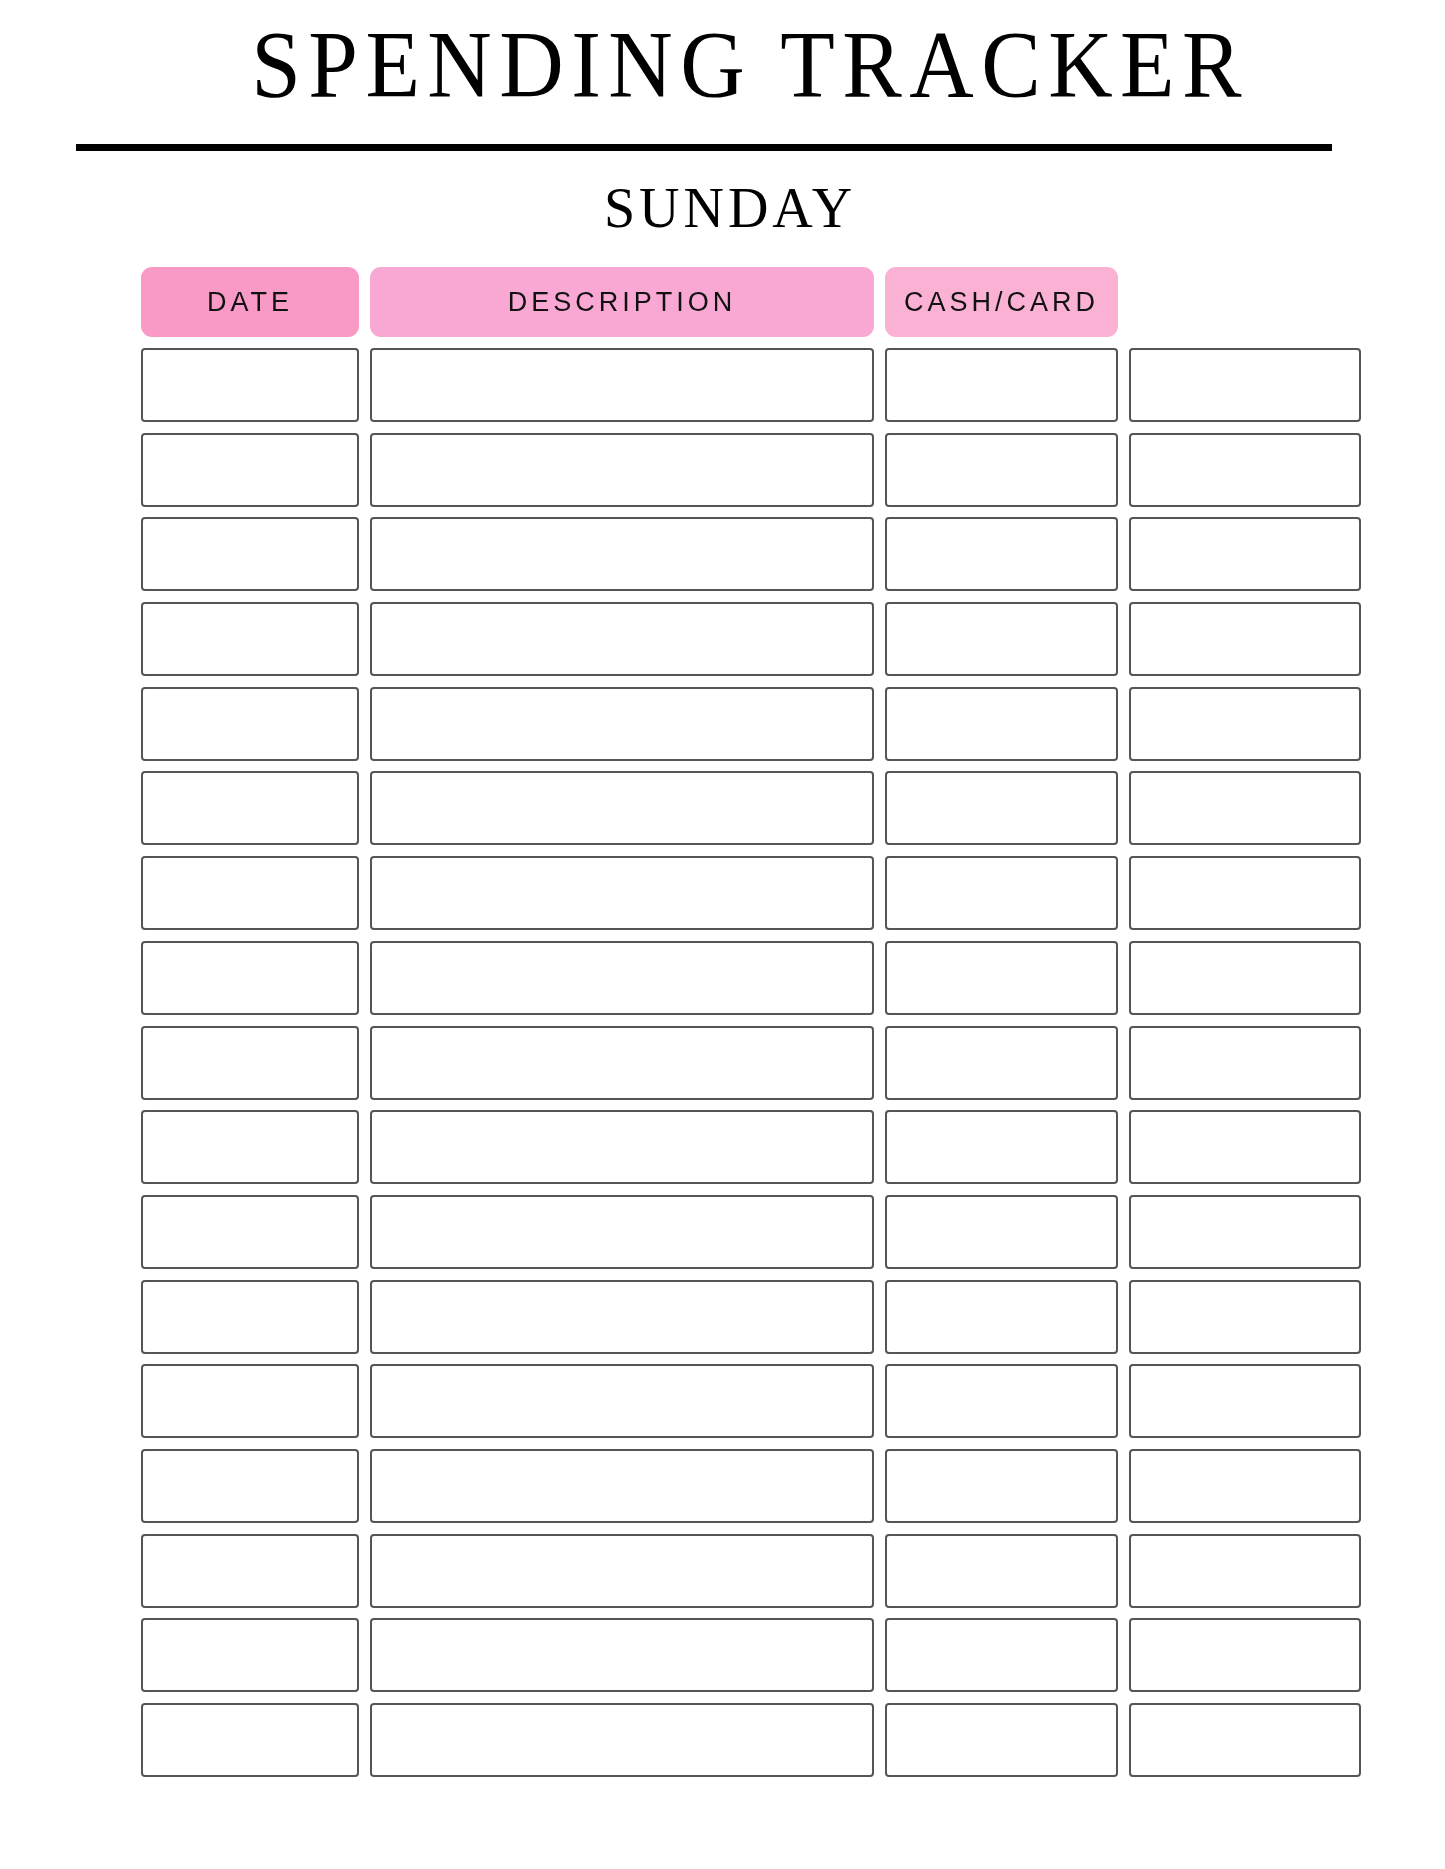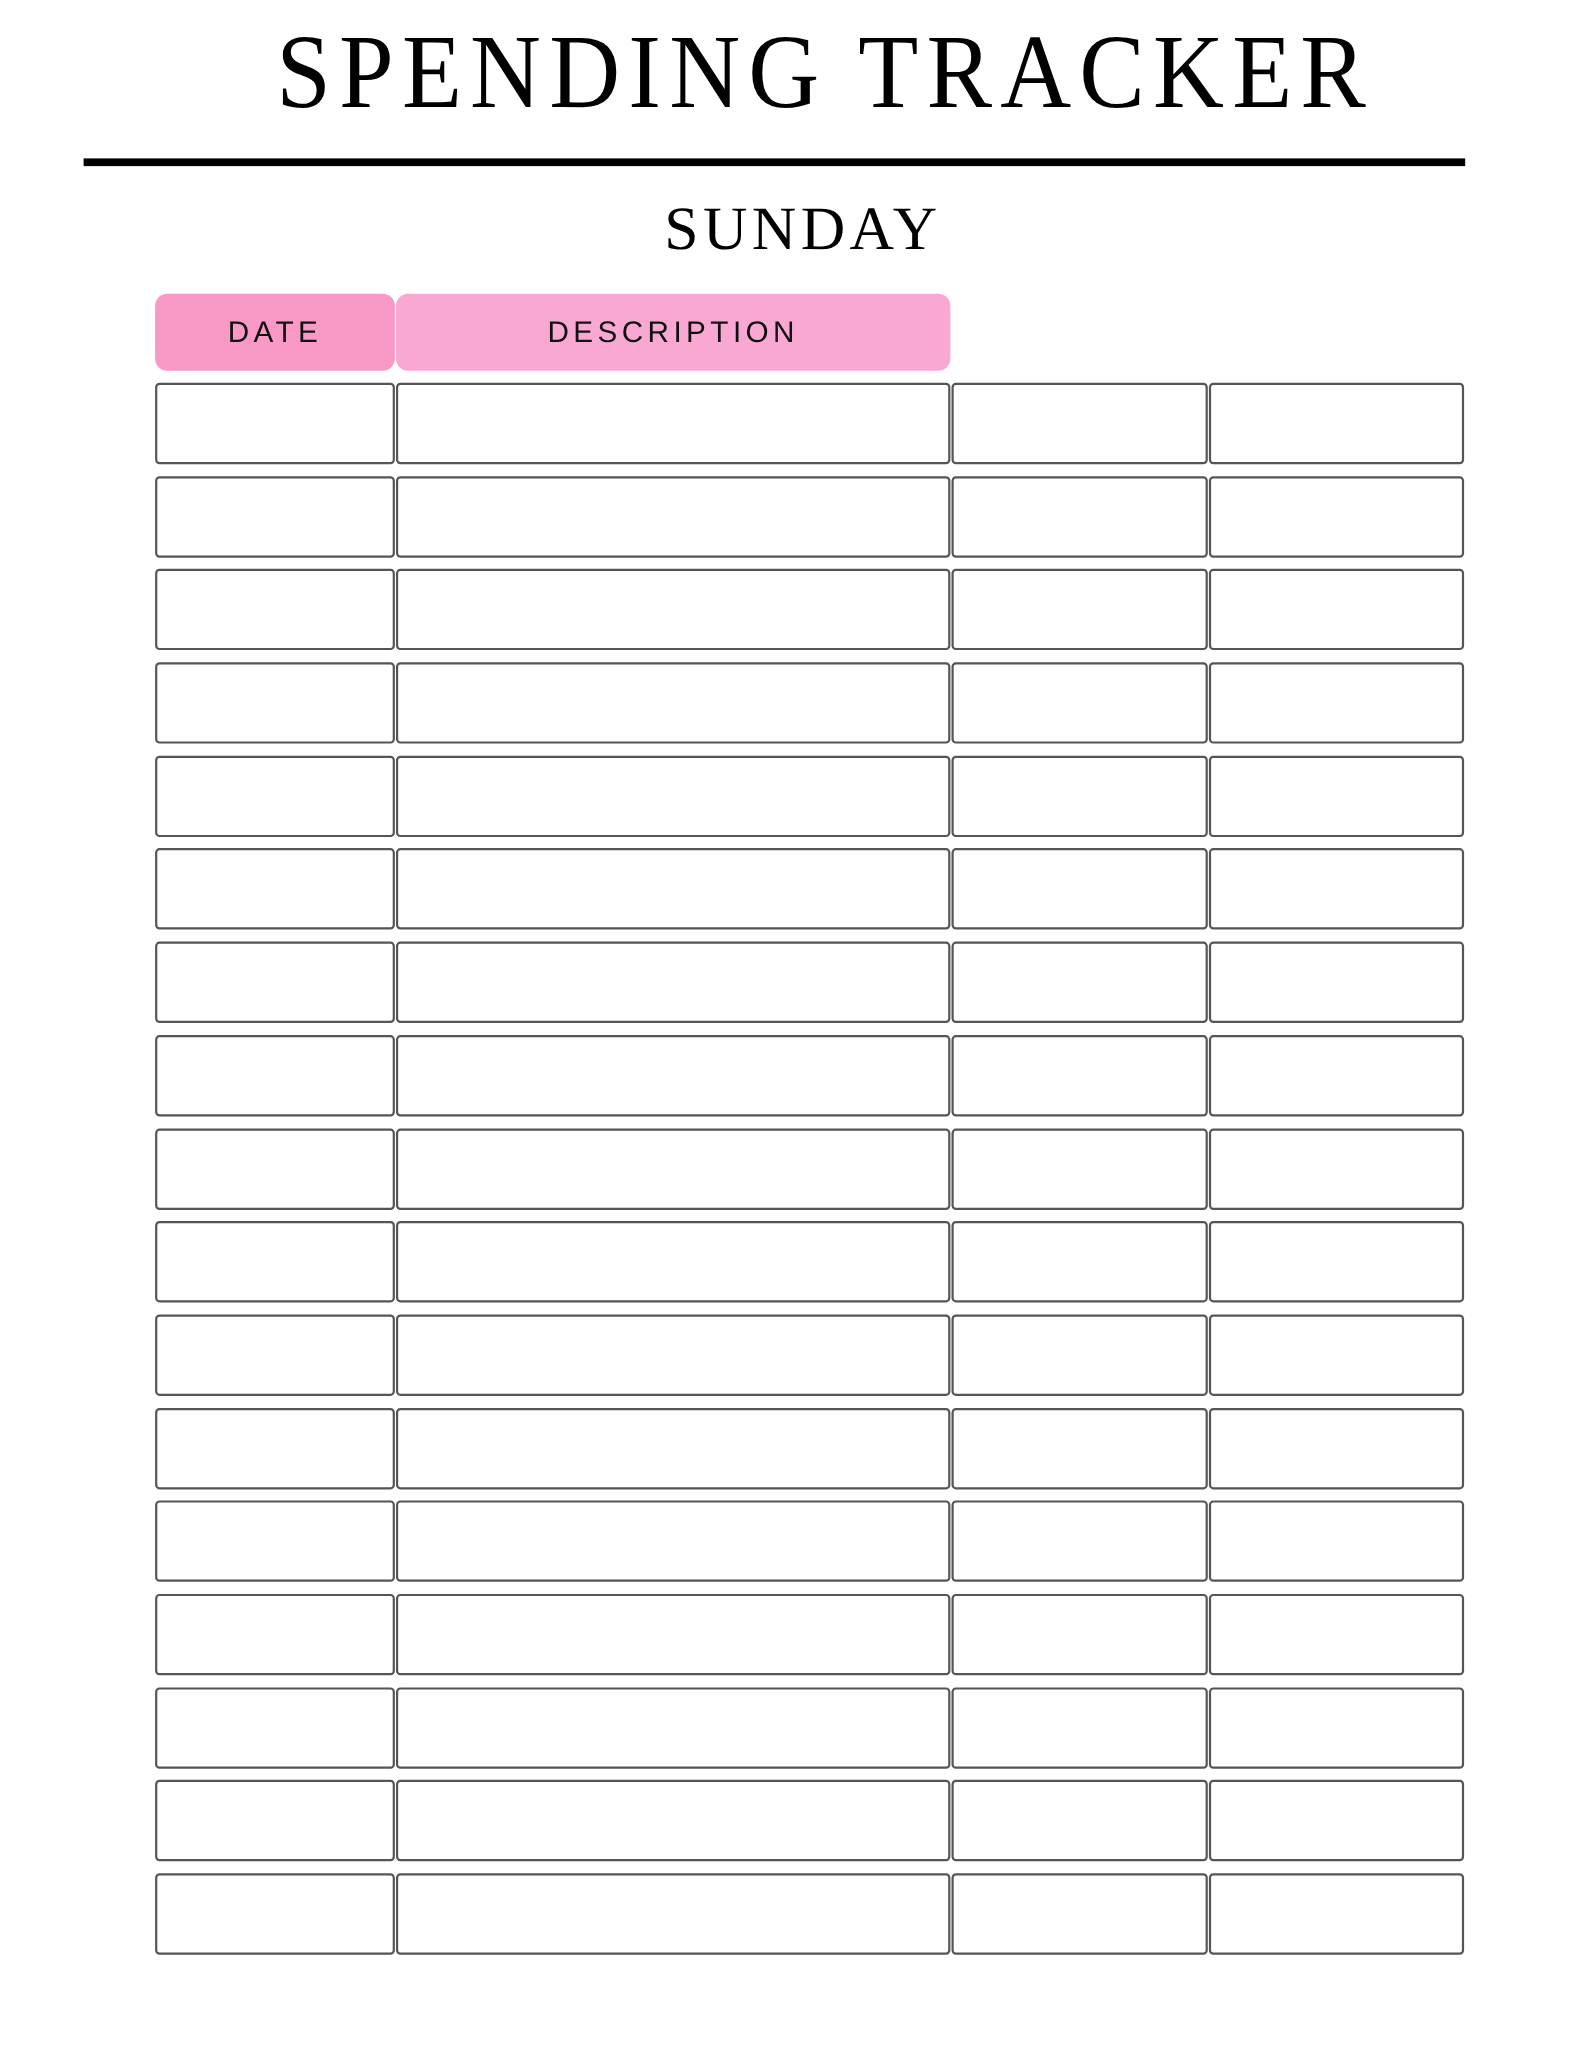--- a/index.html
+++ b/index.html
@@ -19,21 +19,21 @@
   .day {
     position: absolute; left: 0; width: 1460px; top: 176px;
     text-align: center;
     font-family: "Liberation Serif", "DejaVu Serif", serif;
     font-size: 56px; line-height: 64px; letter-spacing: 4px; color: #000;
   }
   .table { position: absolute; left: 113px; top: 267px; width: 1219px; }
   .hdr-row, .row {
     display: grid;
     grid-template-columns: 218px 504px 233px 232px;
-    column-gap: 1px;
+    column-gap: 11px;
     padding-left: 28px;
   }
   .hdr-row { height: 70px; margin-bottom: 11px; }
   .hdr {
     border-radius: 11px;
     display: flex; align-items: center; justify-content: center;
     font-family: "Liberation Sans", "DejaVu Sans", sans-serif;
     font-size: 27px; letter-spacing: 4px; color: #111;
   }
   .row { height: 74px; margin-bottom: 10.7px; }
@@ -46,20 +46,21 @@
 <body>
 
 <div class="title">SPENDING TRACKER</div>
 <div class="rule"></div>
 <div class="day">SUNDAY</div>
 
 <div class="table">
   <div class="hdr-row">
     <div class="hdr" style="background:#F99AC6">DATE</div>
     <div class="hdr" style="background:#f9a8d4">DESCRIPTION</div>
+    <div class="hdr" style="background:#FAB1D3">CASH/CARD</div>
   </div>
   <div id="rows">
       <div class="row">
         <div class="cell"></div>
         <div class="cell"></div>
         <div class="cell"></div>
         <div class="cell"></div>
       </div>
       <div class="row">
         <div class="cell"></div>

